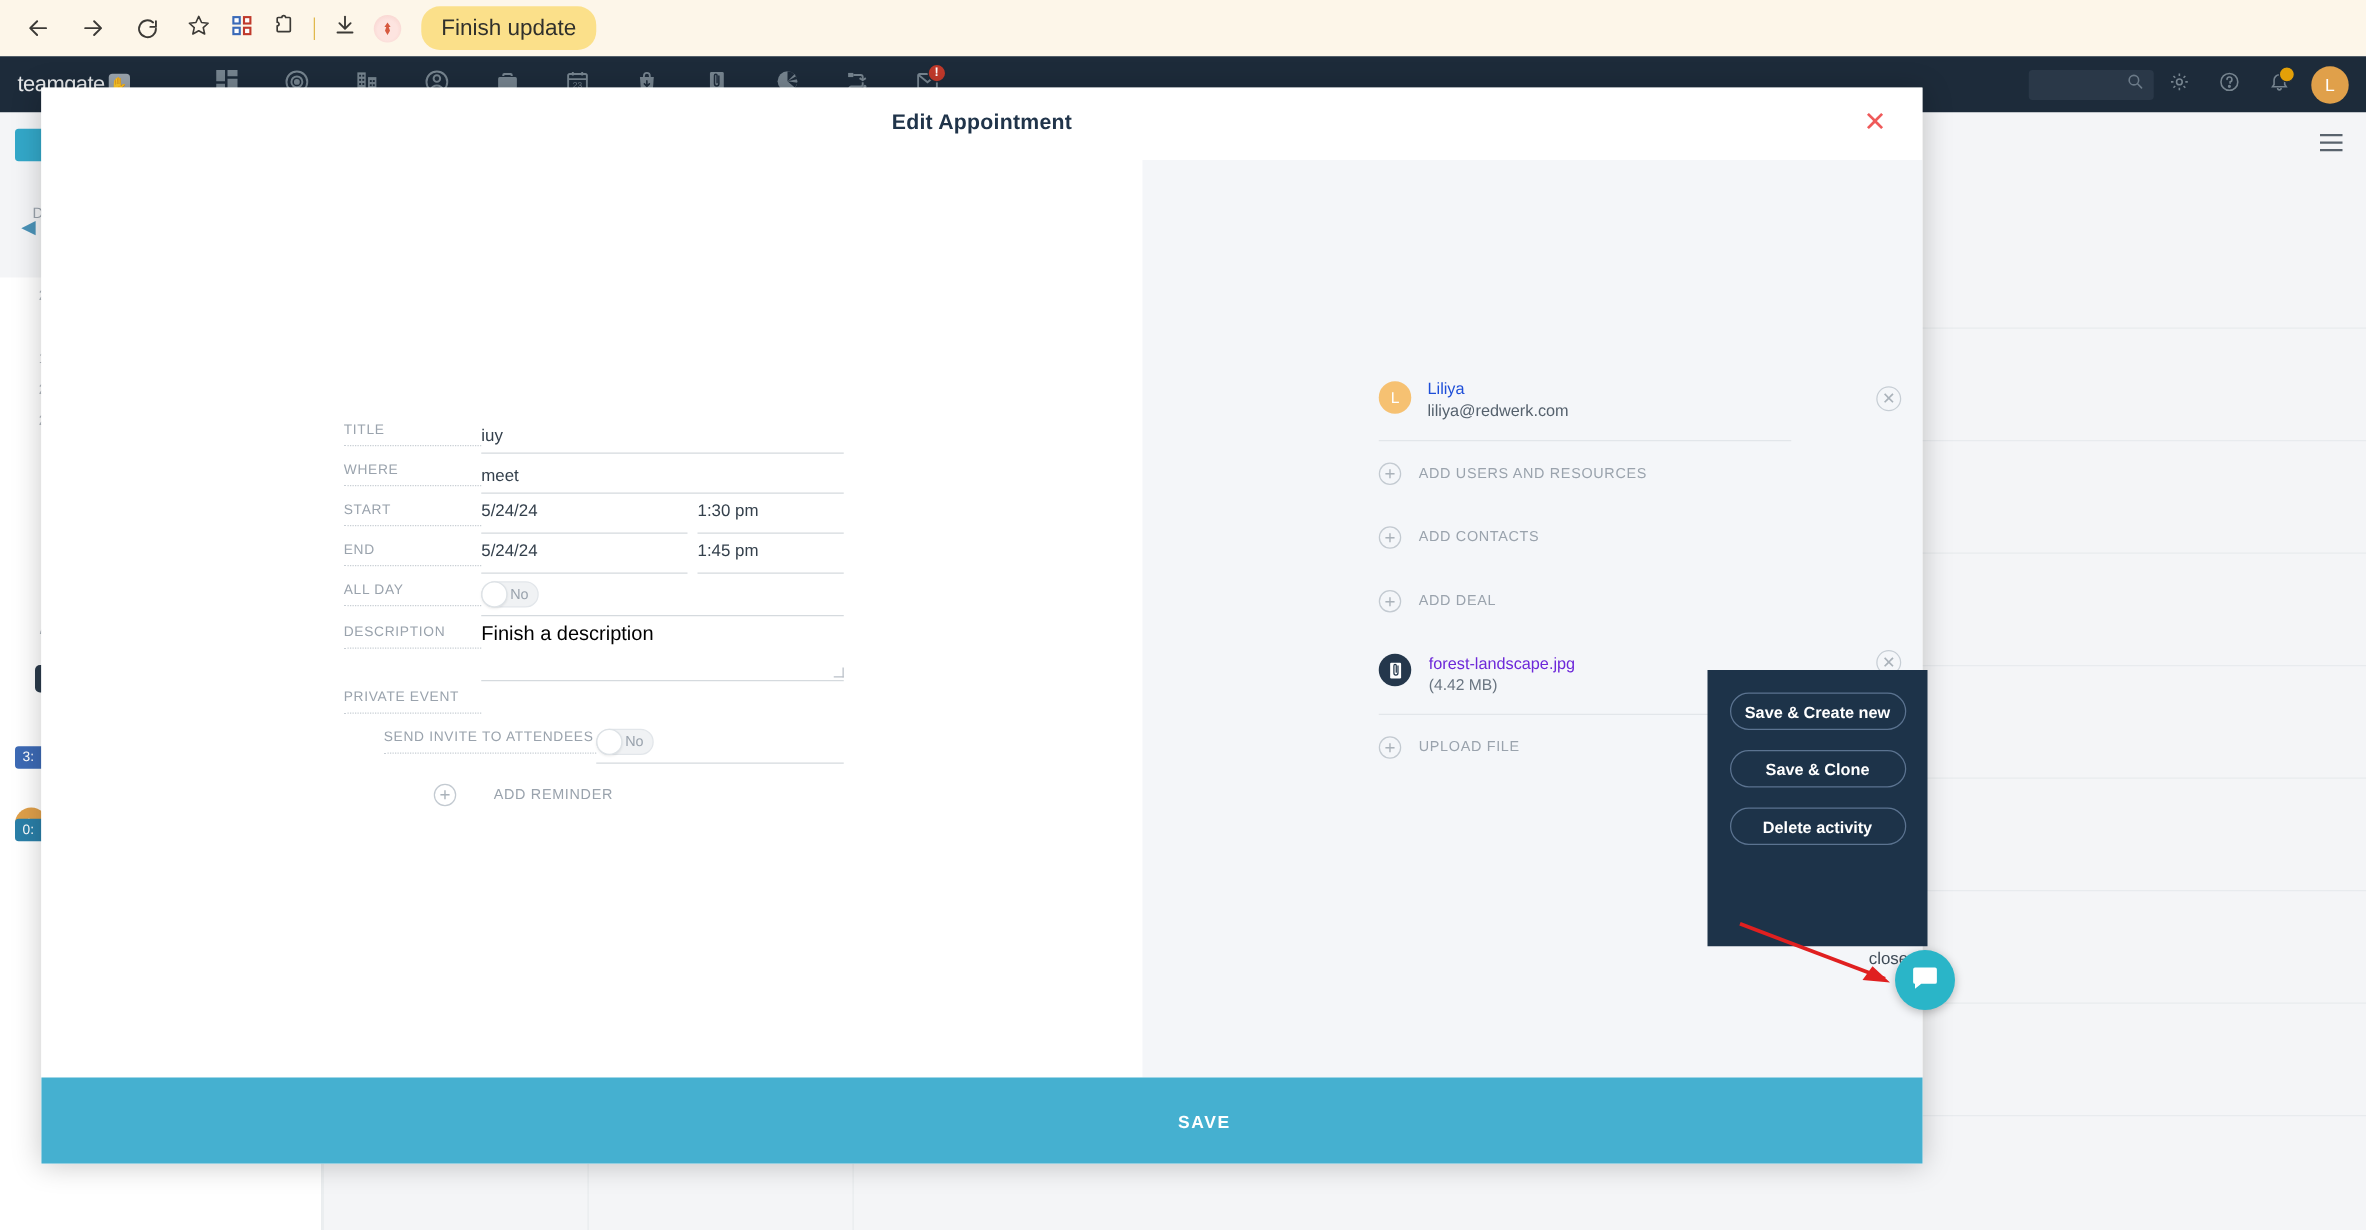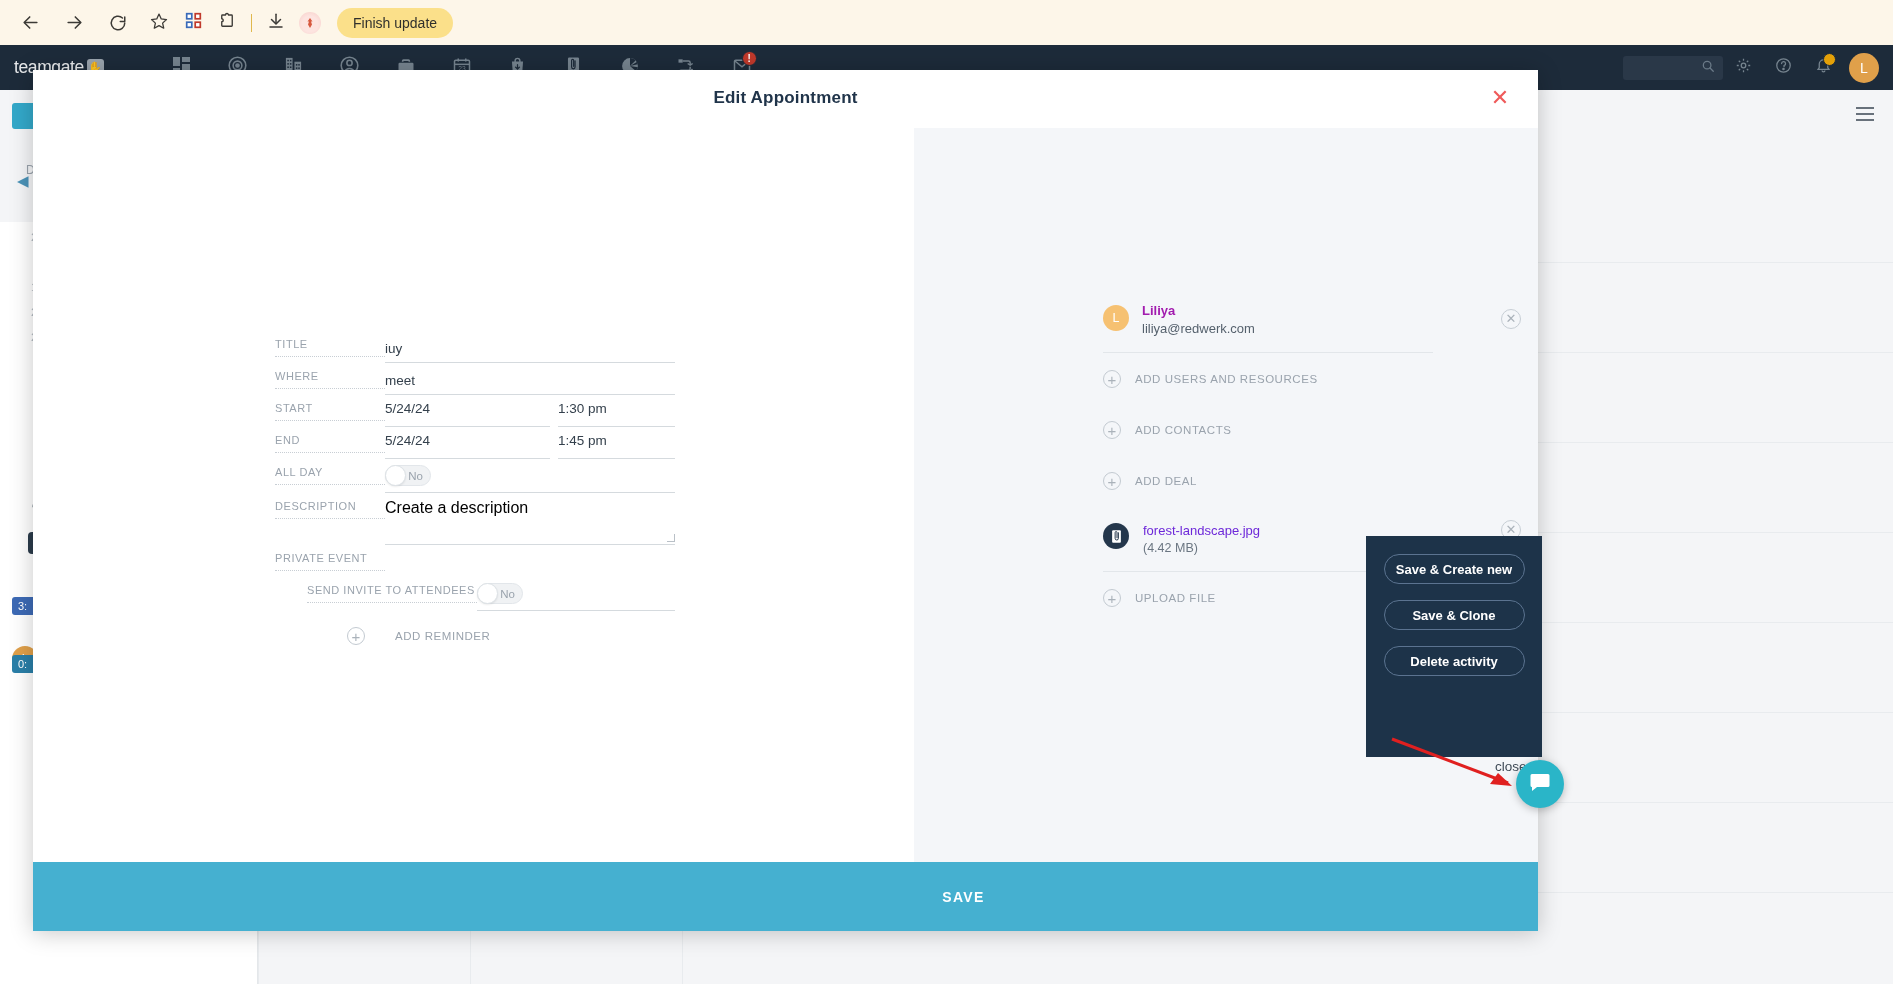--- a/index.html
+++ b/index.html
@@ -37,21 +37,21 @@
   }
   .vdiv { width: 1px; height: 18px; background: #e0b84c; margin: 0 7px; }
   .avatar-ext {
     width: 22px; height: 22px; border-radius: 50%;
     background: radial-gradient(circle at 50% 55%, #fde4e0 0 48%, #f6ccc6 100%);
     display: flex; align-items: center; justify-content: center;
   }
   .finish-update {
     margin-left: 10px; margin-right: 12px;
     background: #fbe08a; color: #30302c;
-    font-size: 14px; border-radius: 15px;
+    font-size: 18px; border-radius: 15px;
     padding: 7px 16px; white-space: nowrap;
   }
 
   
   .app-nav {
     position: absolute; left: 0; top: 45px; width: 1893px; height: 45px;
     background: #1d2b3a;
     display: flex; align-items: center;
   }
   .logo {
@@ -219,21 +219,21 @@
   }
 
   
   .rp { position: absolute; left: 189px; top: 175px; width: 330px; }
   .rp-user { display: flex; align-items: flex-start; gap: 13px; padding-bottom: 16px; }
   .rp-av {
     width: 26px; height: 26px; border-radius: 50%; background: #f6c172; color: #fff;
     display: flex; align-items: center; justify-content: center; font-size: 12.5px;
     flex: 0 0 26px; margin-top: 2px;
   }
-  .rp-name { font-size: 13px; color: #a21caf; font-weight: bold; }
+  .rp-name { font-size: 13px; color: #1d4ed8; font-weight: normal; }
   .rp-mail { font-size: 13px; color: #55616d; margin-top: 3px; }
   .rp-x {
     position: absolute; right: -88px; top: 6px;
     width: 20px; height: 20px; border-radius: 50%; border: 1.5px solid #c7ced5;
     color: #aab2ba; font-size: 13px; line-height: 17px; text-align: center;
   }
   .rp-div { height: 1px; background: #e2e6ea; }
   .rp-row { display: flex; align-items: center; gap: 14px; padding: 17px 0 16px 0; position: relative; }
   .rp-row .lbl {
     font-size: 11.5px; color: #9aa3ad; letter-spacing: .55px; text-transform: uppercase;
@@ -628,21 +628,21 @@
             <div class="toggle off">
               <span class="tlabel">No</span>
               <span class="knob"></span>
             </div>
           </div>
         </div>
 
         <div class="frow">
           <div class="flabel">DESCRIPTION</div>
           <div class="desc-box">
-            <span class="ph">Create a description</span>
+            <span class="ph">Finish a description</span>
             <span class="desc-grip"></span>
           </div>
         </div>
 
         <div class="frow">
           <div class="flabel">PRIVATE EVENT</div>
         </div>
 
         <div class="frow">
           <div class="flabel wide">SEND INVITE TO ATTENDEES</div>

